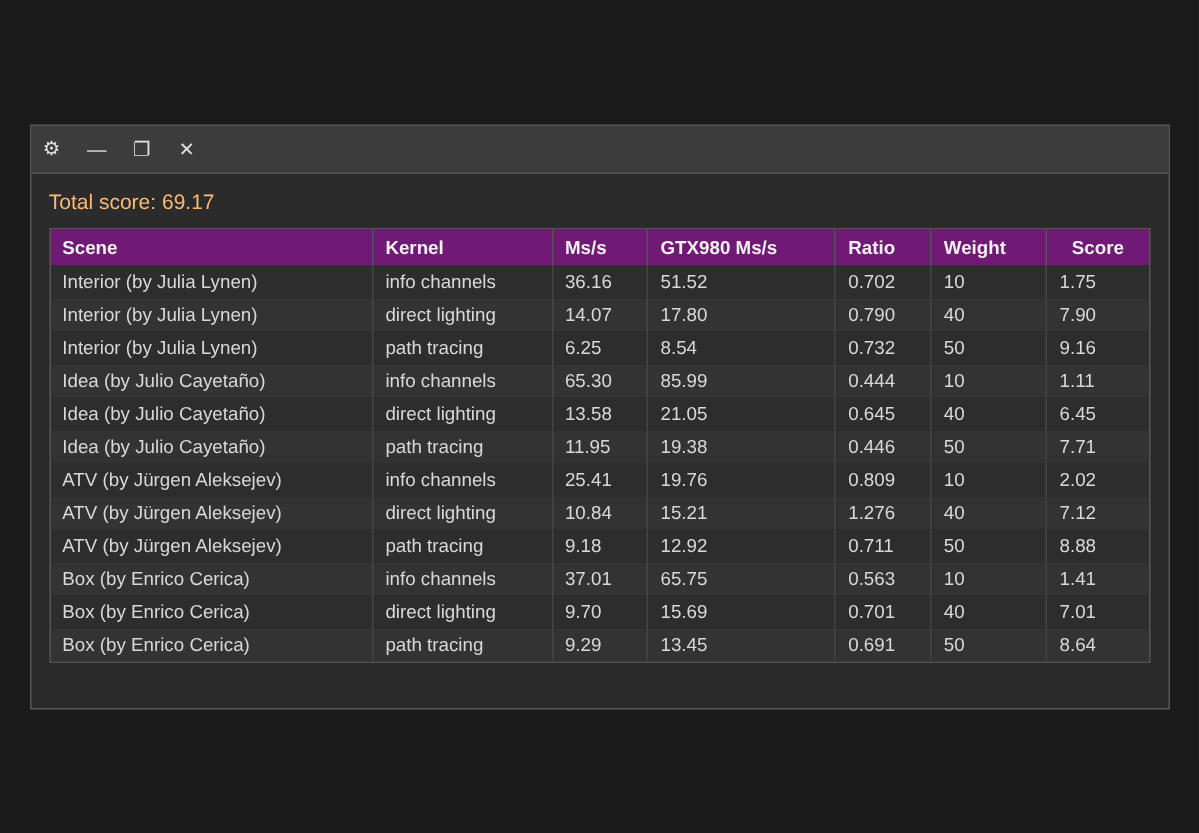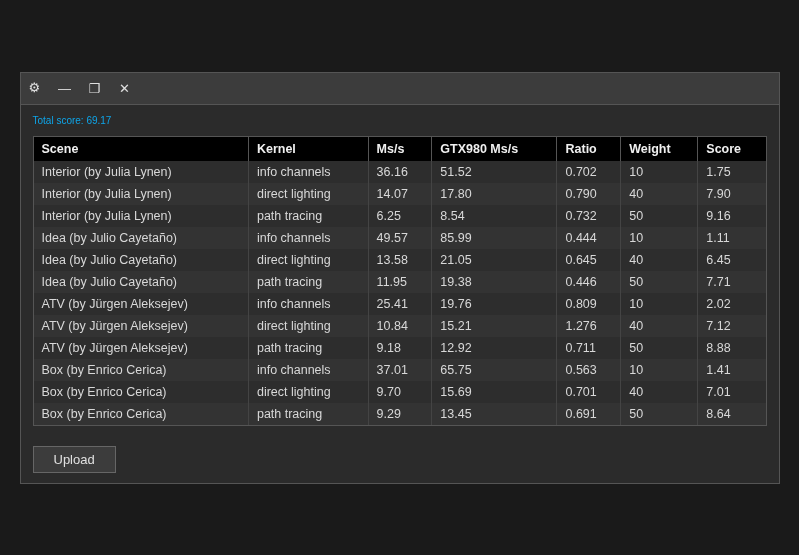--- a/index.html
+++ b/index.html
@@ -63,50 +63,51 @@
       display: flex;
       align-items: center;
       justify-content: center;
     }
 
     .content {
       padding: 10px 12px;
     }
 
     .total-score {
-      font-size: 10px;
-      color: #0ea5e9;
+      font-size: 14px;
+      color: #fdba74;
       margin-bottom: 10px;
     }
 
     .table-container {
       border: 1px solid #555;
     }
 
     table {
       width: 100%;
       border-collapse: collapse;
       font-size: 12.5px;
     }
 
     thead tr {
-      background: #000000;
+      background: #701a75;
     }
 
     thead th {
       padding: 5px 8px;
       text-align: left;
       font-weight: bold;
       color: #f0f0f0;
       border-right: 1px solid #555;
       white-space: nowrap;
     }
 
     thead th:last-child {
       border-right: none;
+      text-align: center;
     }
 
     tbody tr:nth-child(odd) {
       background: #2d2d2d;
     }
 
     tbody tr:nth-child(even) {
       background: #333;
     }
 
@@ -191,21 +192,21 @@
               <td>path tracing</td>
               <td>6.25</td>
               <td>8.54</td>
               <td>0.732</td>
               <td>50</td>
               <td>9.16</td>
             </tr>
             <tr>
               <td>Idea (by Julio Cayetaño)</td>
               <td>info channels</td>
-              <td>49.57</td>
+              <td>65.30</td>
               <td>85.99</td>
               <td>0.444</td>
               <td>10</td>
               <td>1.11</td>
             </tr>
             <tr>
               <td>Idea (by Julio Cayetaño)</td>
               <td>direct lighting</td>
               <td>13.58</td>
               <td>21.05</td>
@@ -275,15 +276,14 @@
               <td>0.691</td>
               <td>50</td>
               <td>8.64</td>
             </tr>
           </tbody>
       </table>
     </div>
   </div>
 
   <div class="footer">
-    <button class="footer-btn">Upload</button>
   </div>
 </div>
 
 </body></html>

